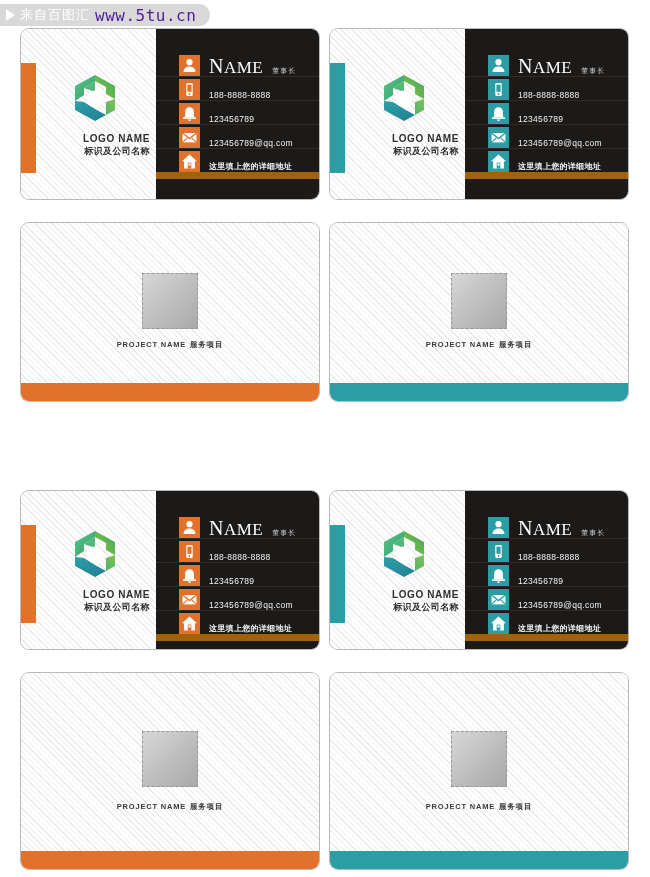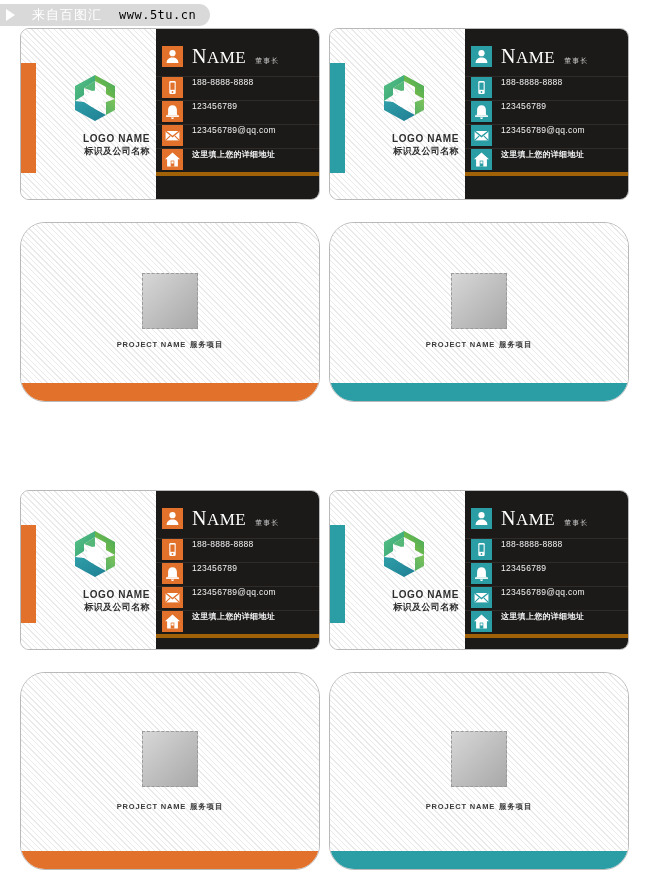--- a/index.html
+++ b/index.html
@@ -19,38 +19,38 @@
   #watermark {
     position: absolute;
     left: 0;
     top: 4px;
     height: 22px;
     padding: 0 14px 0 6px;
     background: #d9d9d9;
     border-radius: 0 11px 11px 0;
     display: flex;
     align-items: center;
-    gap: 17px;
+    gap: 5px;
     z-index: 50;
   }
   #watermark .wm-play {
     width: 0; height: 0;
     border-left: 9px solid #ffffff;
     border-top: 6px solid transparent;
     border-bottom: 6px solid transparent;
   }
   #watermark .wm-cn {
     font-size: 13px;
     color: #ffffff;
     letter-spacing: 1px;
     font-family: "DejaVu Sans", sans-serif;
   }
   #watermark .wm-url {
-    font-size: 12px;
-    color: #000000;
+    font-size: 16px;
+    color: #4c1d95;
     letter-spacing: .5px;
     font-family: "DejaVu Sans Mono", monospace;
   }
 
   
   .card-set { position: absolute; }
   #set-0 { left: 20px;  top: 28px;  width: 300px; }
   #set-1 { left: 329px; top: 28px;  width: 300px; }
   #set-2 { left: 20px;  top: 490px; width: 300px; }
   #set-3 { left: 329px; top: 490px; width: 300px; }
@@ -125,24 +125,25 @@
   }
   .contact-rows {
     position: absolute;
     left: 0; right: 0;
     top: 17px;
   }
   .crow {
     position: relative;
     height: 23px;
     display: flex;
-    align-items: flex-start;
+    align-items: flex-end;
     border-bottom: 1px solid #2e2b29;
-  }
-  .crow:last-child { border-bottom: 4px solid #a16207; }
+    padding-left: 17px;
+  }
+  .crow:last-child { border-bottom: 7px solid #a16207; }
   .crow-icon {
     width: 21px; height: 21px;
     flex: 0 0 21px;
     margin-left: 6px;
     display: flex;
     align-items: center;
     justify-content: center;
   }
   .crow-icon svg { display: block; }
   .crow-text {
@@ -172,21 +173,20 @@
     font-size: 7px;
     margin-left: 9px;
     letter-spacing: 1px;
     font-family: "DejaVu Sans", sans-serif;
   }
 
   
   .card-back {
     height: 180px;
     margin-top: 22px;
-    border-radius: 25px;
   }
   .card-back.tall { height: 198px; }
   .placeholder {
     position: absolute;
     left: 50%;
     top: 44%;
     transform: translate(-50%, -50%);
     width: 56px; height: 56px;
     background: linear-gradient(135deg, #d8d8d8 0%, #bdbdbd 55%, #a8a8a8 100%);
     outline: 1px dashed #9a9a9a;

